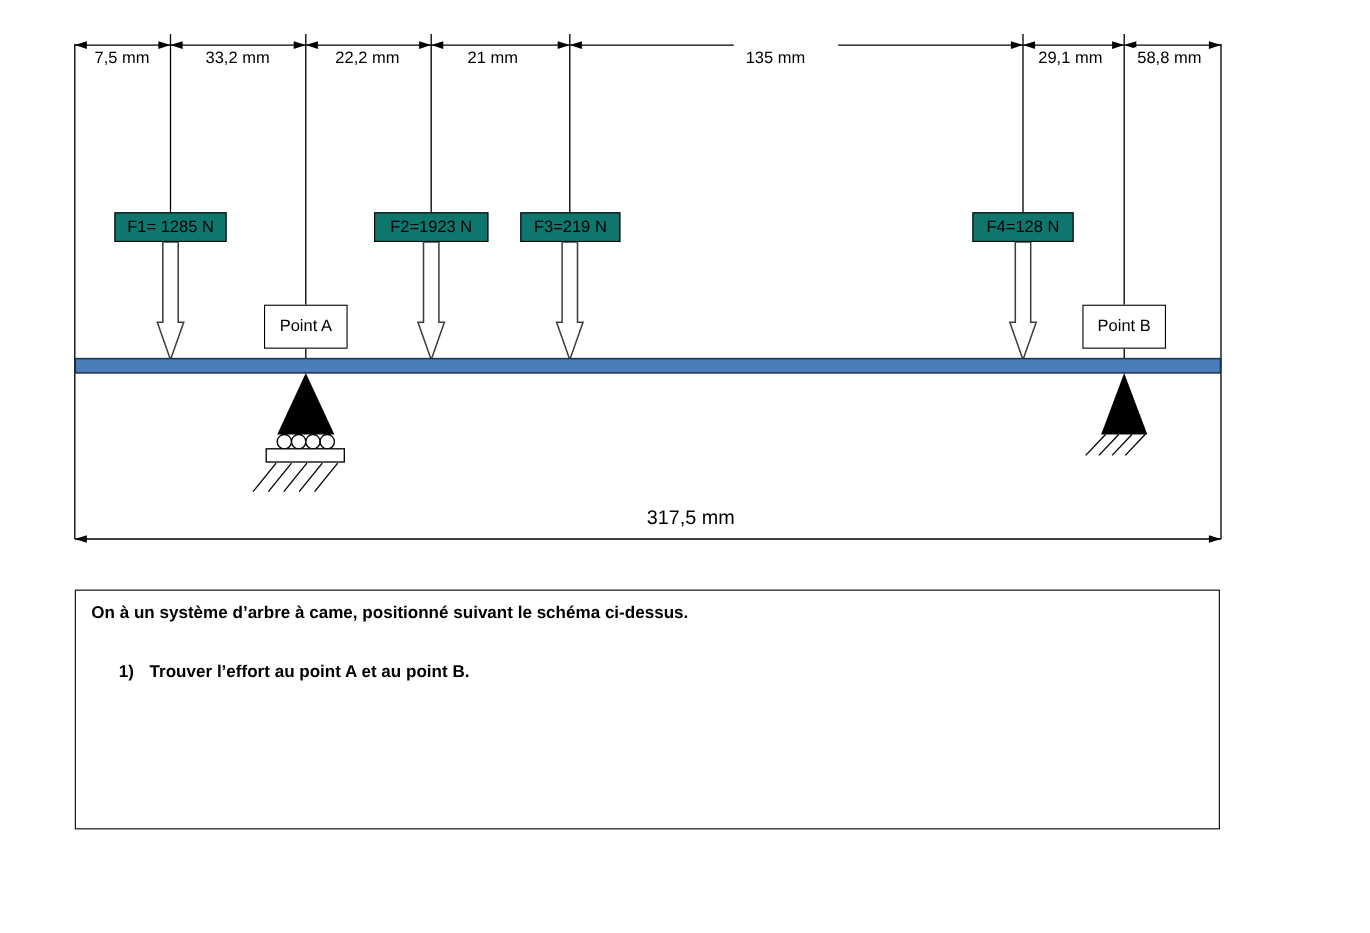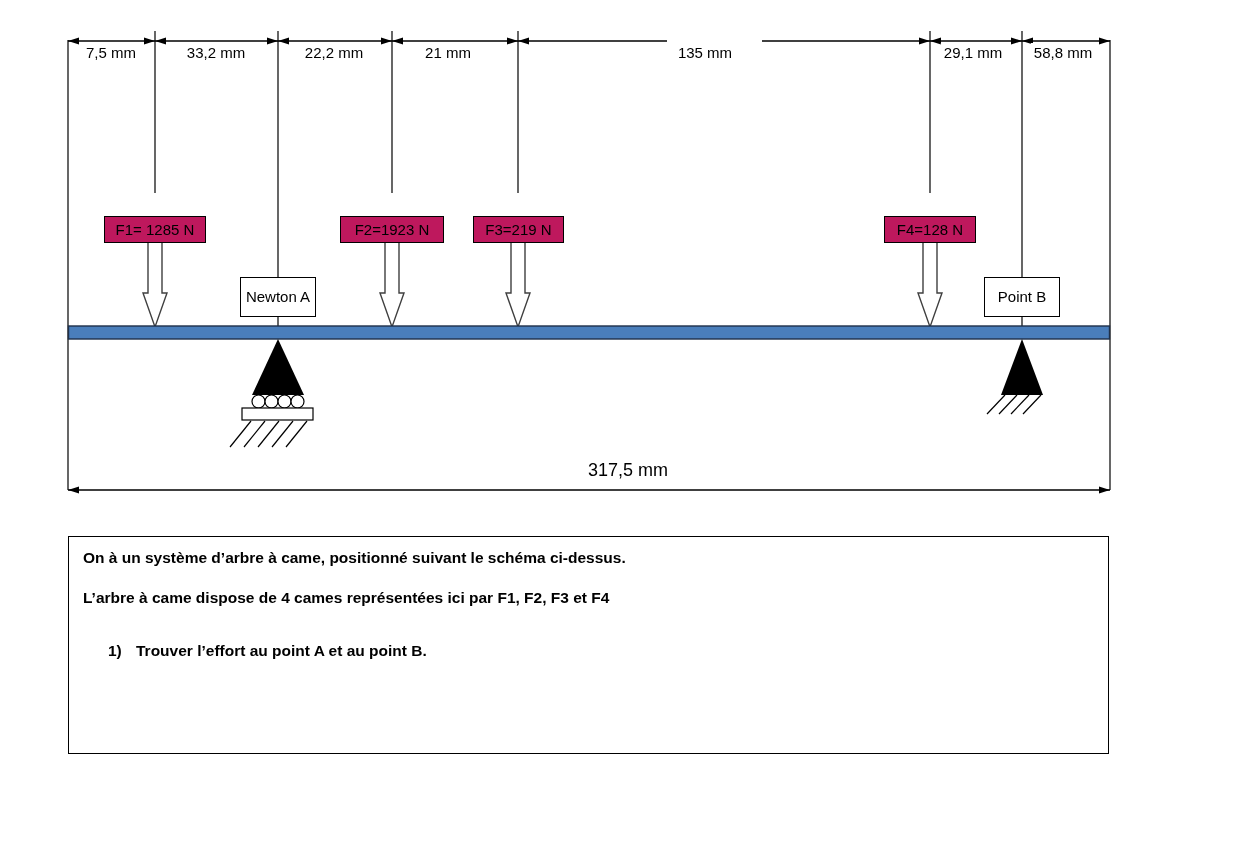--- a/index.html
+++ b/index.html
@@ -22,26 +22,25 @@
     background:#fff;
     padding:0 3px;
     margin-top:26px;
   }
   .force-box{
     position:absolute;
     top:193px;
     height:27px;
     box-sizing:border-box;
     border:1px solid #000;
-    background:#be185d;
+    background:#0f766e;
     font-size:15px;
     line-height:25px;
     text-align:center;
     white-space:nowrap;
-    margin-top:23px;
   }
   .point-box{
     position:absolute;
     top:277px;
     width:76px;height:40px;
     box-sizing:border-box;
     border:1px solid #000;
     background:#fff;
     font-size:15px;
     line-height:38px;
@@ -180,26 +179,25 @@
   <div class="dim-label" style="left:448px">21 mm</div>
   <div class="dim-label" style="left:705px">135 mm</div>
   <div class="dim-label" style="left:973px">29,1 mm</div>
   <div class="dim-label" style="left:1063px">58,8 mm</div>
 
   <div class="force-box" style="left:104px;width:102px">F1= 1285 N</div>
   <div class="force-box" style="left:340px;width:104px">F2=1923 N</div>
   <div class="force-box" style="left:473px;width:91px">F3=219 N</div>
   <div class="force-box" style="left:884px;width:92px">F4=128 N</div>
 
-  <div class="point-box" style="left:240px">Newton A</div>
+  <div class="point-box" style="left:240px">Point A</div>
   <div class="point-box" style="left:984px">Point B</div>
 
   <div class="total-dim-label">317,5 mm</div>
 
   <div class="problem-box">
     <p>On à un système d’arbre à came, positionné suivant le schéma ci-dessus.</p>
-    <p>L’arbre à came dispose de 4 cames représentées ici par F1, F2, F3 et F4</p>
     <div class="num-item">
       <span class="num">1)</span><span>Trouver l’effort au point A et au point B.</span>
     </div>
   </div>
 
 </div>
 
 </body></html>

